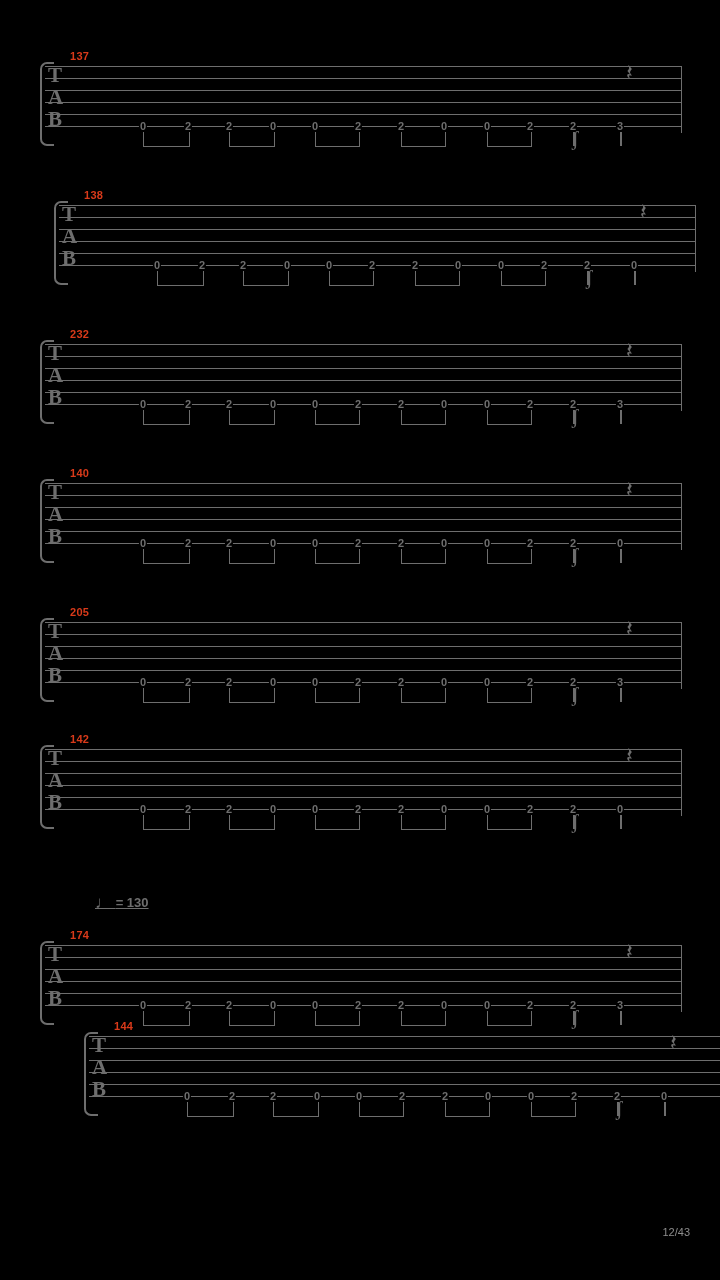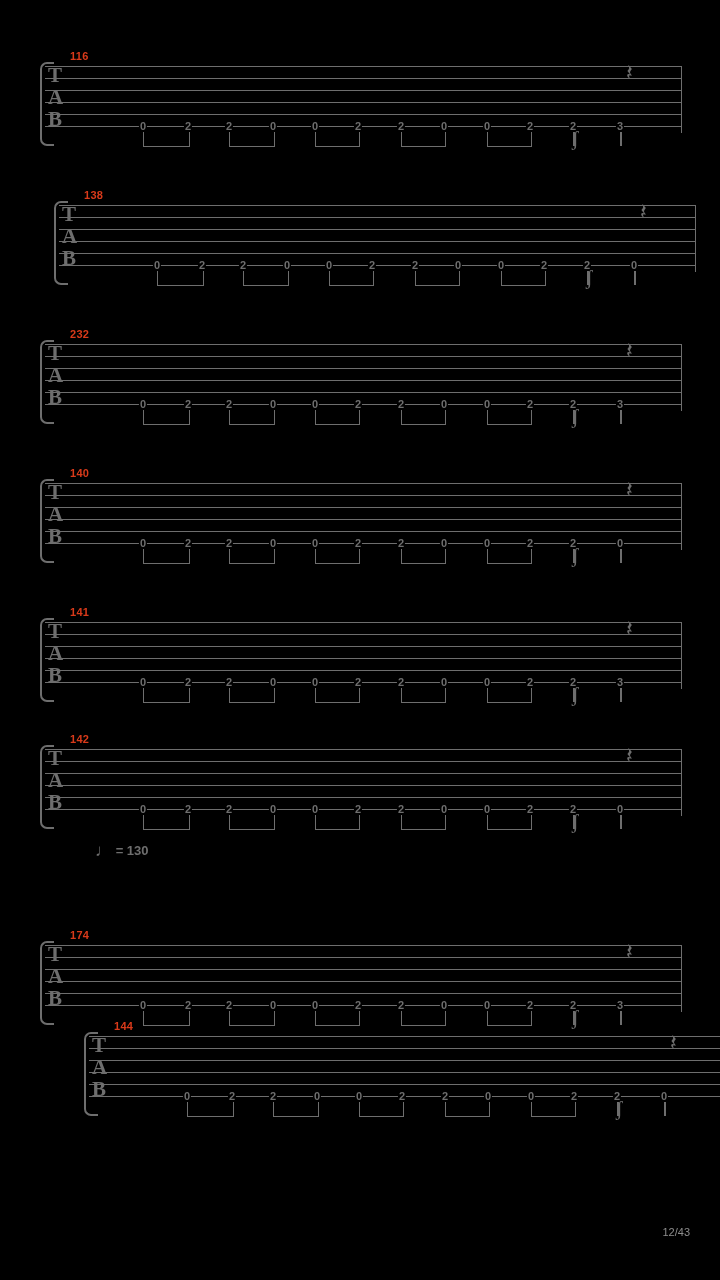--- a/index.html
+++ b/index.html
@@ -151,21 +151,21 @@
     font-family: "Liberation Sans", sans-serif;
   }
 </style>
 </head>
 <body>
 
 <div class="page">
 
   <div id="systems-root">
       <div class="system" style="top: 50px;">
-        <div class="measure-number">116</div>
+        <div class="measure-number">137</div>
         <div class="staff-area">
           <div class="brace"></div>
           <div class="staff-lines">
             <div class="line" style="top: 0px;"></div>
             <div class="line" style="top: 12px;"></div>
             <div class="line" style="top: 24px;"></div>
             <div class="line" style="top: 36px;"></div>
             <div class="line" style="top: 48px;"></div>
             <div class="line" style="top: 60px;"></div>
           </div>
@@ -315,21 +315,21 @@
           <div class="beam-group" style="left: 189px; top: 66px; width: 44px; height: 14px;"></div>
           <div class="beam-group" style="left: 275px; top: 66px; width: 43px; height: 14px;"></div>
           <div class="beam-group" style="left: 361px; top: 66px; width: 43px; height: 14px;"></div>
           <div class="beam-group" style="left: 447px; top: 66px; width: 43px; height: 14px;"></div>
           <div class="stem-single" style="left: 533px; top: 66px; height: 14px;"></div>
           <div class="eighth-flag" style="left: 532px; top: 62px;">ʃ</div>
           <div class="stem-single" style="left: 580px; top: 66px; height: 14px;"></div>
         </div>
       </div>
       <div class="system" style="top: 606px;">
-        <div class="measure-number">141</div>
+        <div class="measure-number">205</div>
         <div class="staff-area">
           <div class="brace"></div>
           <div class="staff-lines">
             <div class="line" style="top: 0px;"></div>
             <div class="line" style="top: 12px;"></div>
             <div class="line" style="top: 24px;"></div>
             <div class="line" style="top: 36px;"></div>
             <div class="line" style="top: 48px;"></div>
             <div class="line" style="top: 60px;"></div>
           </div>
@@ -480,20 +480,20 @@
           <div class="beam-group" style="left: 275px; top: 66px; width: 43px; height: 14px;"></div>
           <div class="beam-group" style="left: 361px; top: 66px; width: 43px; height: 14px;"></div>
           <div class="beam-group" style="left: 447px; top: 66px; width: 43px; height: 14px;"></div>
           <div class="stem-single" style="left: 533px; top: 66px; height: 14px;"></div>
           <div class="eighth-flag" style="left: 532px; top: 62px;">ʃ</div>
           <div class="stem-single" style="left: 580px; top: 66px; height: 14px;"></div>
         </div>
       </div>
     </div>
 
-  <div class="tempo-mark" style="left:95px; top:841px;">
+  <div class="tempo-mark" style="left:95px; top:893px;text-decoration:underline;">
     <span class="tempo-note">♩</span>
     <span>= 130</span>
   </div>
 
   <div class="page-number">12/43</div>
 
 </div>
 
 </body></html>

